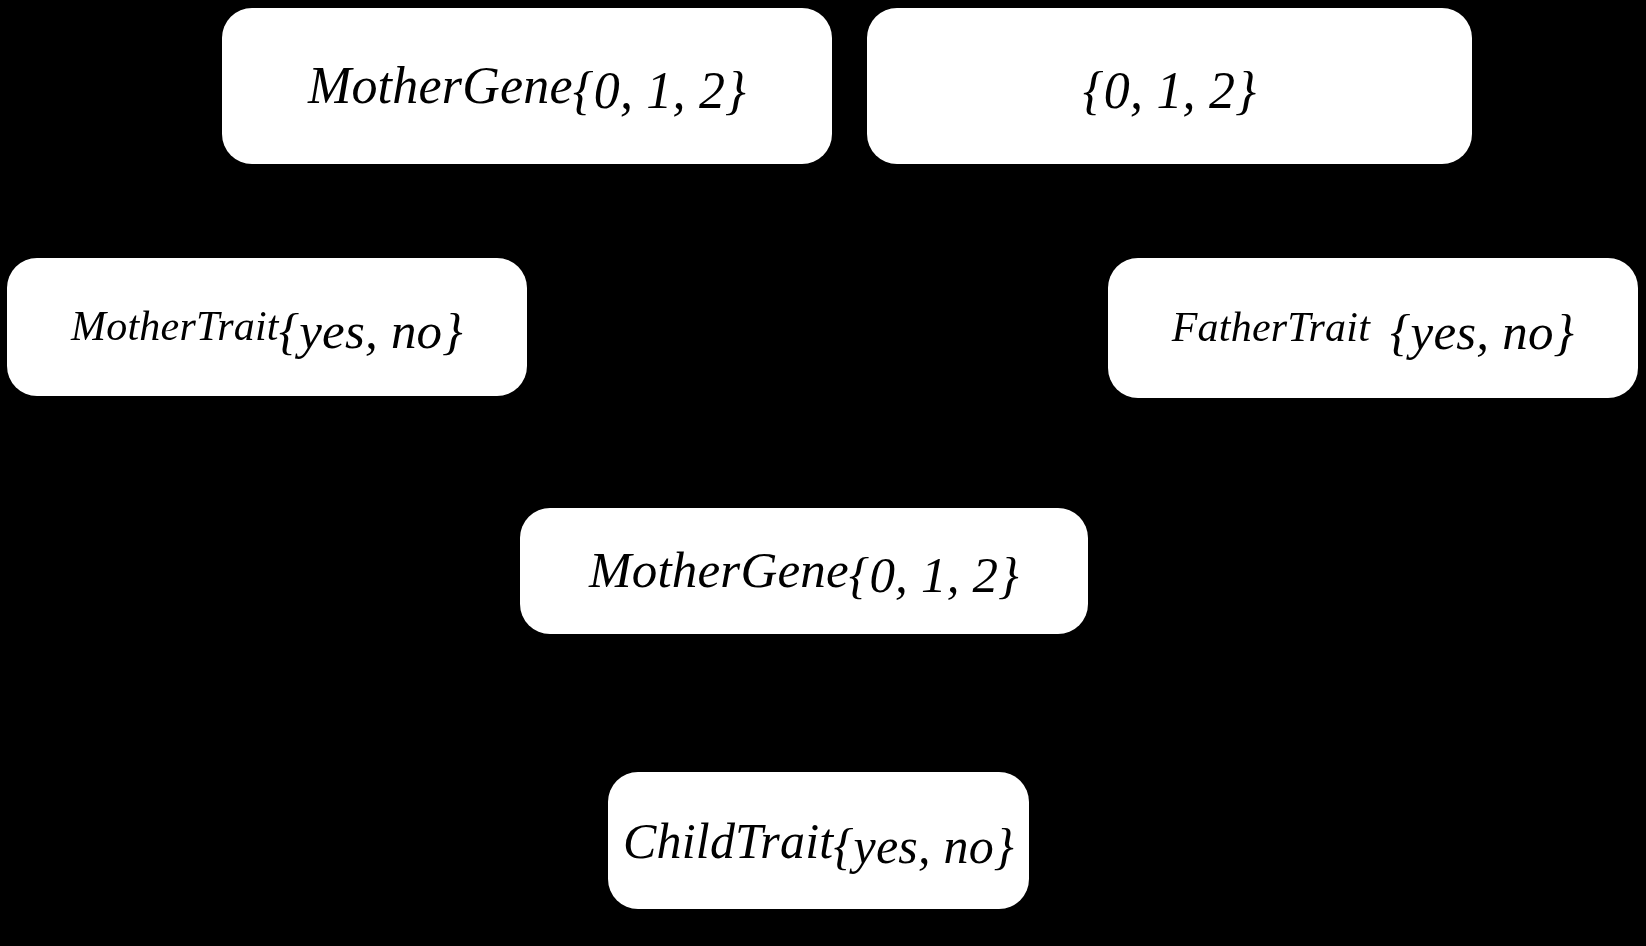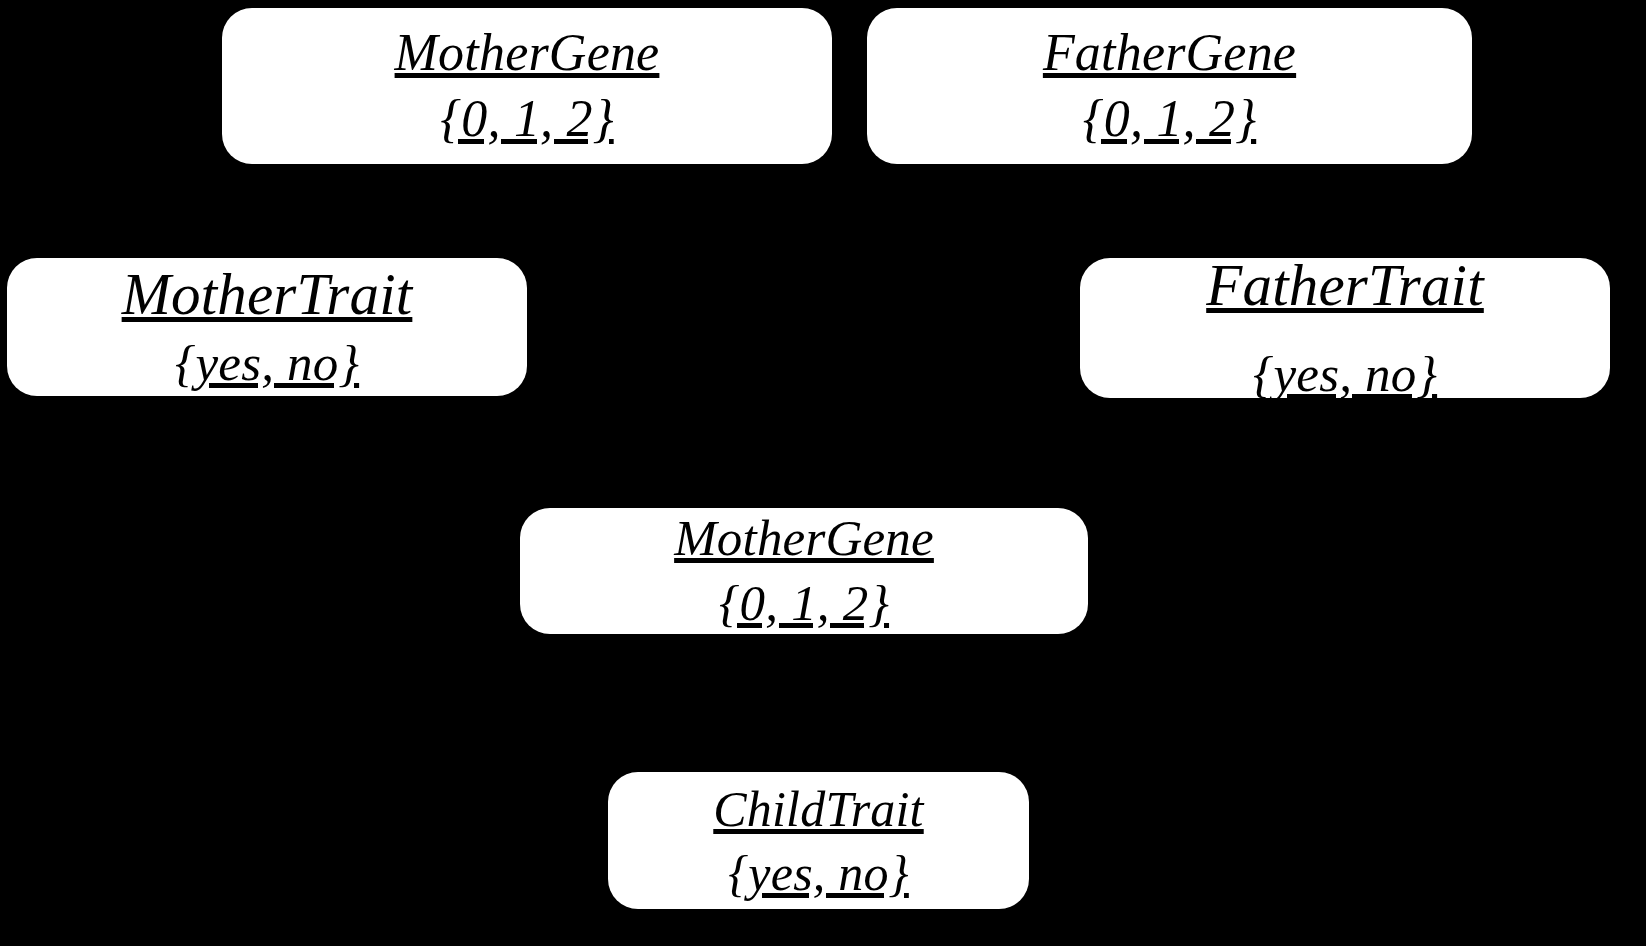--- a/index.html
+++ b/index.html
@@ -14,72 +14,70 @@
     height: 946px;
     background: #000000;
     overflow: hidden;
     font-family: "Liberation Serif", "DejaVu Serif", serif;
   }
   .node {
     position: absolute;
     background: #ffffff;
     border-radius: 30px;
     display: flex;
-    flex-direction: column;
+    flex-direction: row;
     align-items: center;
     justify-content: center;
     box-sizing: border-box;
     color: #000000;
     font-style: italic;
     line-height: 1.08;
     text-align: center;
     overflow: hidden;
-    text-decoration: underline;
   }
   .node .node-name {
     display: block;
-    font-size: 59px;
+    font-size: 42px;
     font-style: italic;
     white-space: nowrap;
     letter-spacing: 0.2px;
   }
   .node .node-domain {
     display: block;
     font-size: 51px;
     font-style: italic;
     white-space: nowrap;
     letter-spacing: 0.2px;
     margin-top: 10px;
   }
 
   
   #node-mother-gene  { left: 222px;  top: 8px;   width: 610px; height: 156px; }
   #node-father-gene  { left: 867px;  top: 8px;   width: 605px; height: 156px; }
   #node-mother-trait { left: 7px;    top: 258px; width: 520px; height: 138px; }
-  #node-father-trait { left: 1080px; top: 258px; width: 530px; height: 140px; gap: 20px; }
+  #node-father-trait { left: 1108px; top: 258px; width: 530px; height: 140px; gap: 20px; }
   #node-child-gene   { left: 520px;  top: 508px; width: 568px; height: 126px; }
   #node-child-trait  { left: 608px;  top: 772px; width: 421px; height: 137px; }
 
   #node-mother-gene  .node-name, #node-mother-gene  .node-domain,
   #node-father-gene  .node-name, #node-father-gene  .node-domain { font-size: 52px; }
   #node-child-gene   .node-name, #node-child-gene   .node-domain { font-size: 51px; }
   #node-child-trait  .node-name, #node-child-trait  .node-domain { font-size: 50px; }
 </style>
 </head>
 <body>
 
 <div id="canvas">
 
   <div class="node" id="node-mother-gene">
     <span class="node-name">MotherGene</span>
     <span class="node-domain">{0, 1, 2}</span>
   </div>
 
   <div class="node" id="node-father-gene">
-    <span class="node-name">FatherGene</span>
     <span class="node-domain">{0, 1, 2}</span>
   </div>
 
   <div class="node" id="node-mother-trait">
     <span class="node-name">MotherTrait</span>
     <span class="node-domain">{yes, no}</span>
   </div>
 
   <div class="node" id="node-father-trait">
     <span class="node-name">FatherTrait</span>

